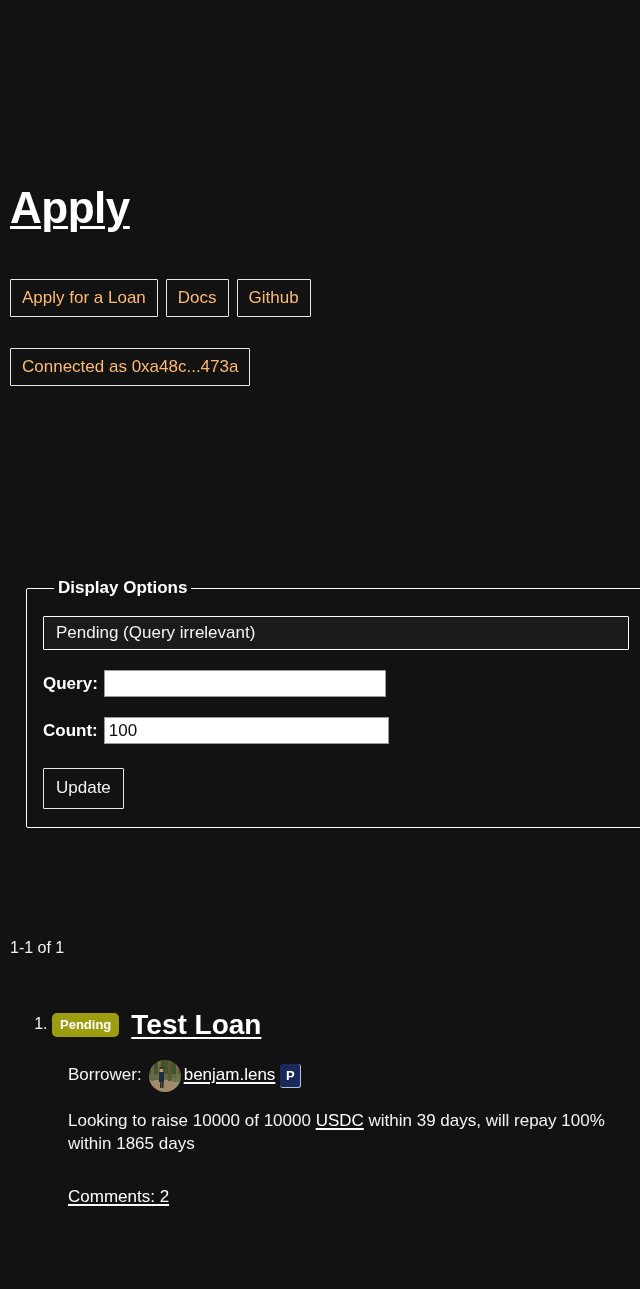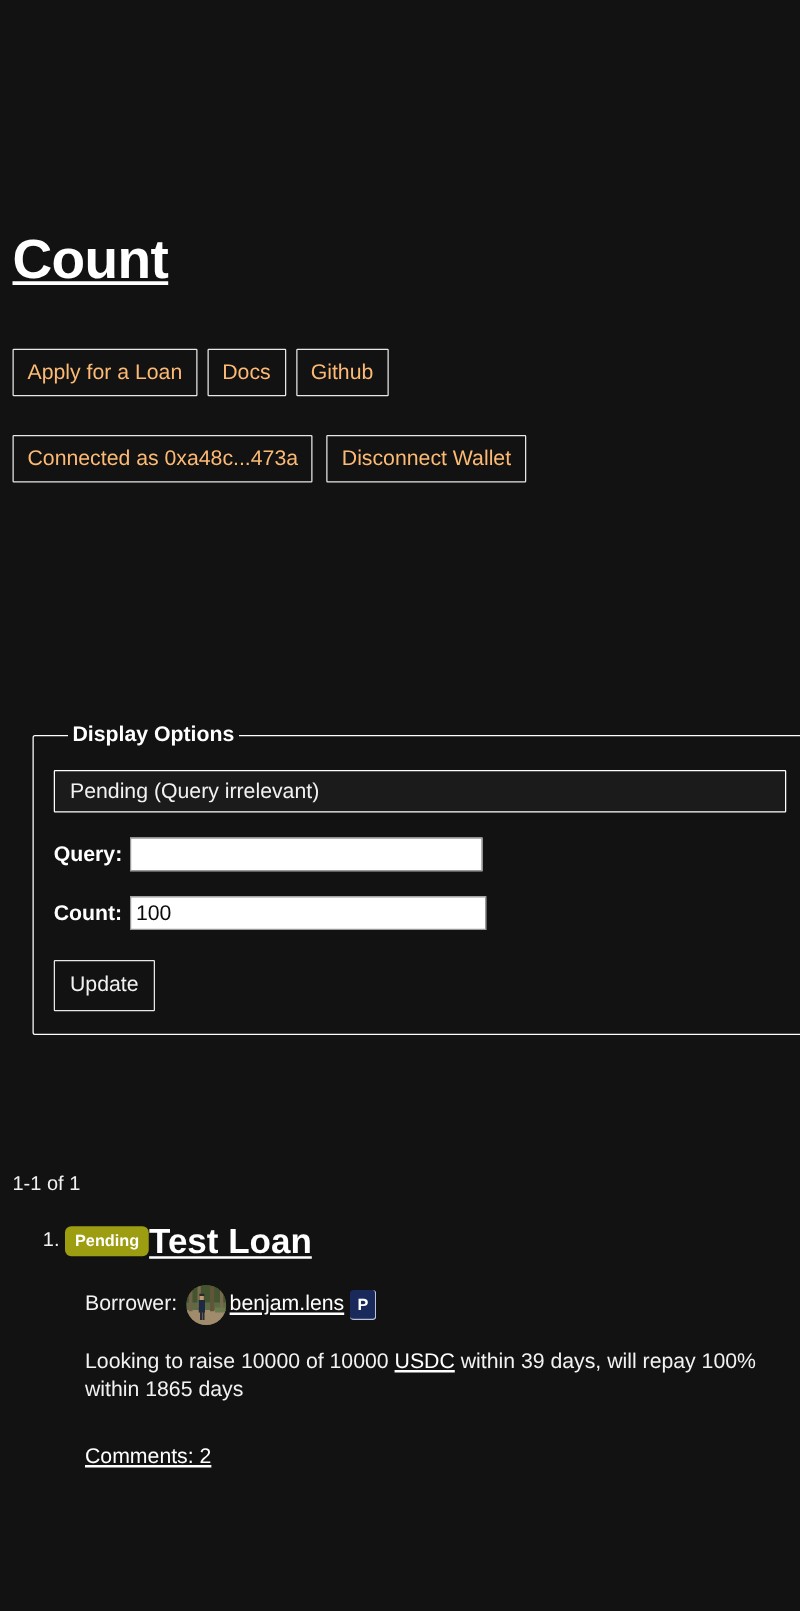--- a/index.html
+++ b/index.html
@@ -163,21 +163,23 @@
     box-sizing: border-box;
   }
   .loan-list > li::marker {
     color: #f0f0f0;
     font-size: 16px;
   }
 
   .loan-head {
     display: flex;
     align-items: center;
+    gap: 12px;
     line-height: 1;
+    margin-top: 32px;
   }
   .status-badge {
     display: inline-block;
     background: #9d9d11;
     color: #ffffff;
     font-size: 13px;
     font-weight: bold;
     border-radius: 5px;
     padding: 5px 8px 6px 8px;
     line-height: 1;
@@ -256,32 +258,31 @@
     color: #ffffff;
     text-decoration: underline;
     text-underline-offset: 2px;
     text-decoration-thickness: 1.5px;
   }
 </style>
 </head>
 <body>
 
 <h1 class="site-title">
-  <a href="#">Count</a>
+  <a href="#">Apply</a>
 </h1>
 
 <div class="nav-row">
   <button class="btn">Apply for a Loan</button>
   <button class="btn">Docs</button>
   <button class="btn">Github</button>
 </div>
 
 <div class="wallet-row">
   <button class="btn">Connected as 0xa48c...473a</button>
-  <button class="btn">Disconnect Wallet</button>
 </div>
 
 <fieldset class="display-options">
   <legend>Display Options</legend>
 
   <select class="status-select">
     <option>Pending (Query irrelevant)</option>
   </select>
 
   <div class="field-row">

